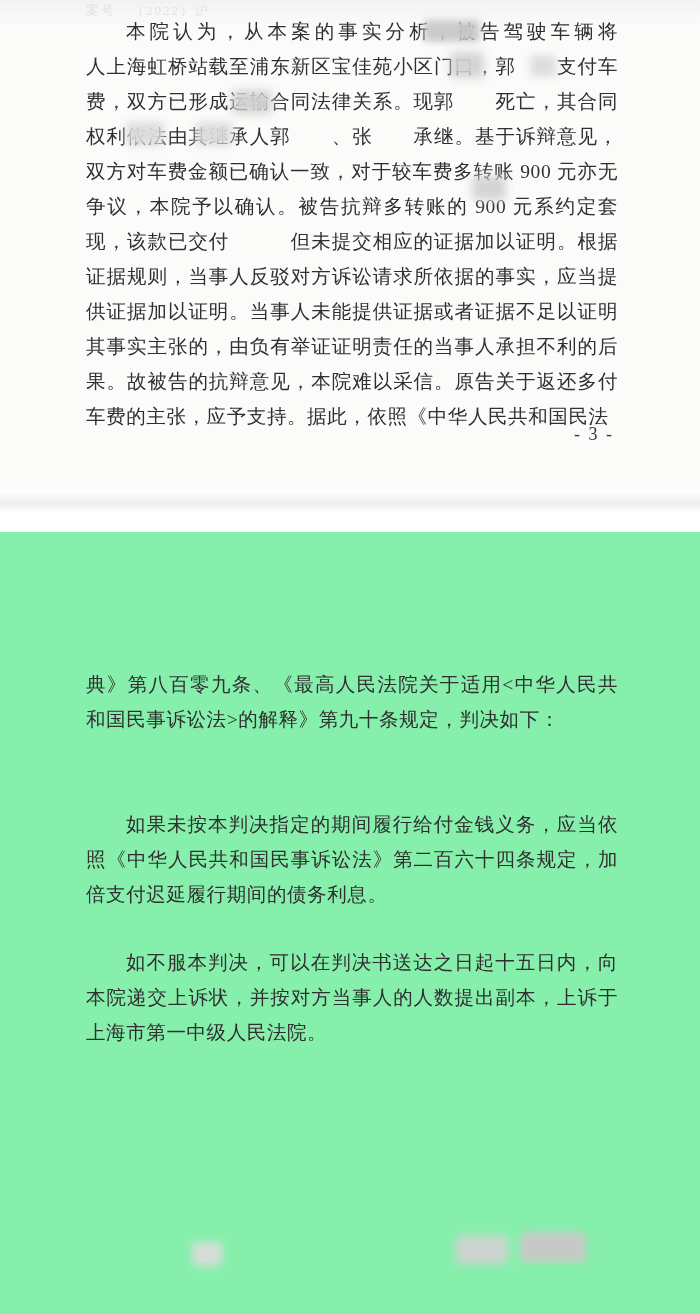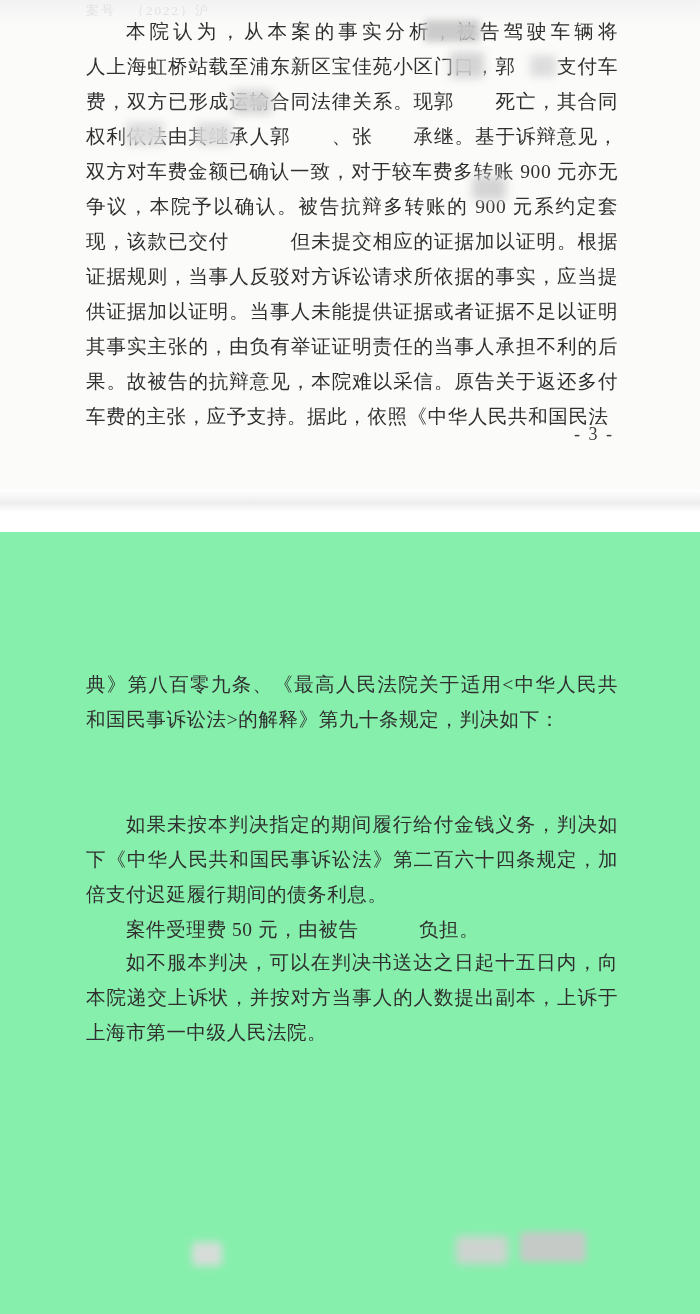--- a/index.html
+++ b/index.html
@@ -129,23 +129,22 @@
   <div class="page-number">- 3 -</div>
 </div>
 
 <div id="gap-band"></div>
 
 <div class="page" id="page-two">
 
   <div class="body-text" style="top: 135px;">典》第八百零九条、《最高人民法院关于适用&lt;中华人民共和国民事诉讼法&gt;的解释》第九十条规定，判决如下：</div>
 
 
-  <div class="body-text indent" style="top: 275px;">如果未按本判决指定的期间履行给付金钱义务，判决如下《中华人民共和国民事诉讼法》第二百六十四条规定，加倍支付迟延履行期间的债务利息。</div>
+  <div class="body-text indent" style="top: 275px;">如果未按本判决指定的期间履行给付金钱义务，应当依照《中华人民共和国民事诉讼法》第二百六十四条规定，加倍支付迟延履行期间的债务利息。</div>
 
-  <div class="body-text indent" style="top: 380px;">案件受理费 50 元，由被告　　　负担。</div>
 
   <div class="body-text indent" style="top: 415px; font-family: Liberation Mono, monospace;">如不服本判决，可以在判决书送达之日起十五日内，向本院递交上诉状，并按对方当事人的人数提出副本，上诉于上海市第一中级人民法院。</div>
 
   <div class="redact light" style="left:192px; top:710px; width:30px; height:24px;"></div>
   <div class="redact soft" style="left:456px; top:704px; width:52px; height:28px;"></div>
   <div class="redact" style="left:520px; top:700px; width:66px; height:30px;"></div>
 
 </div>
 
 </body></html>

